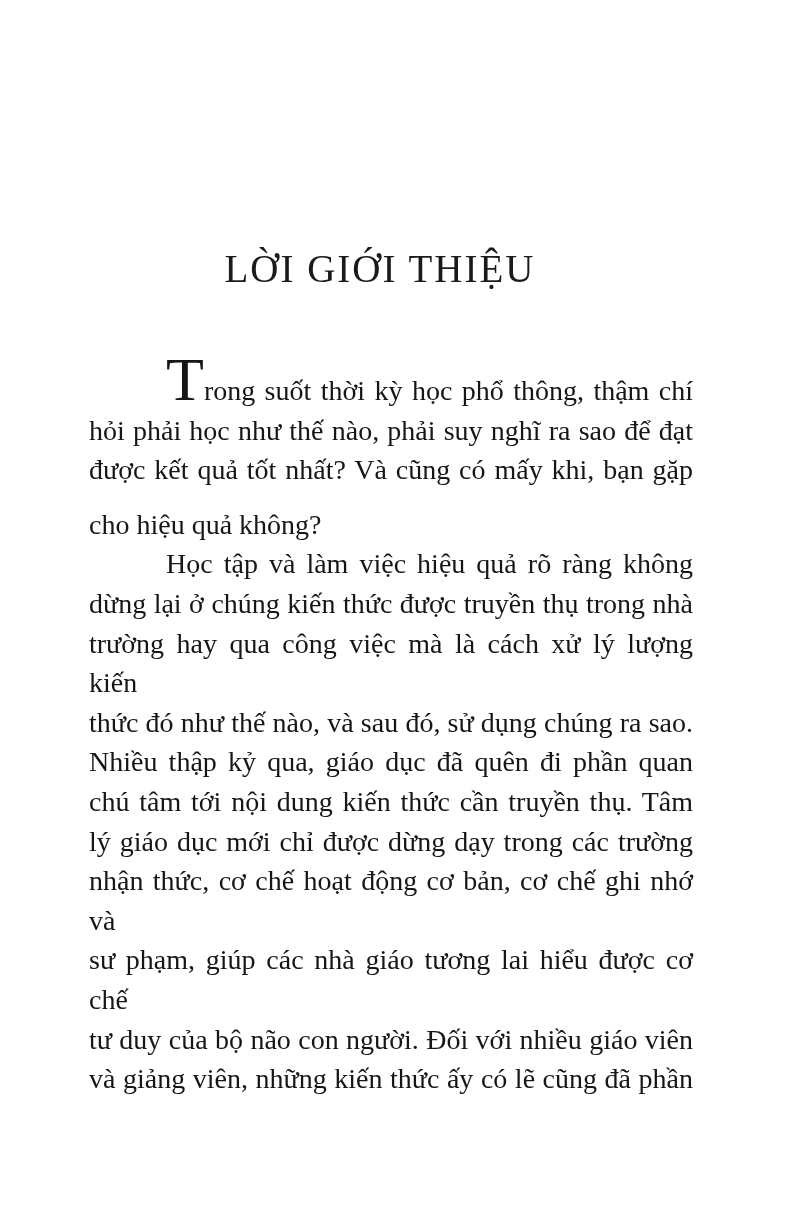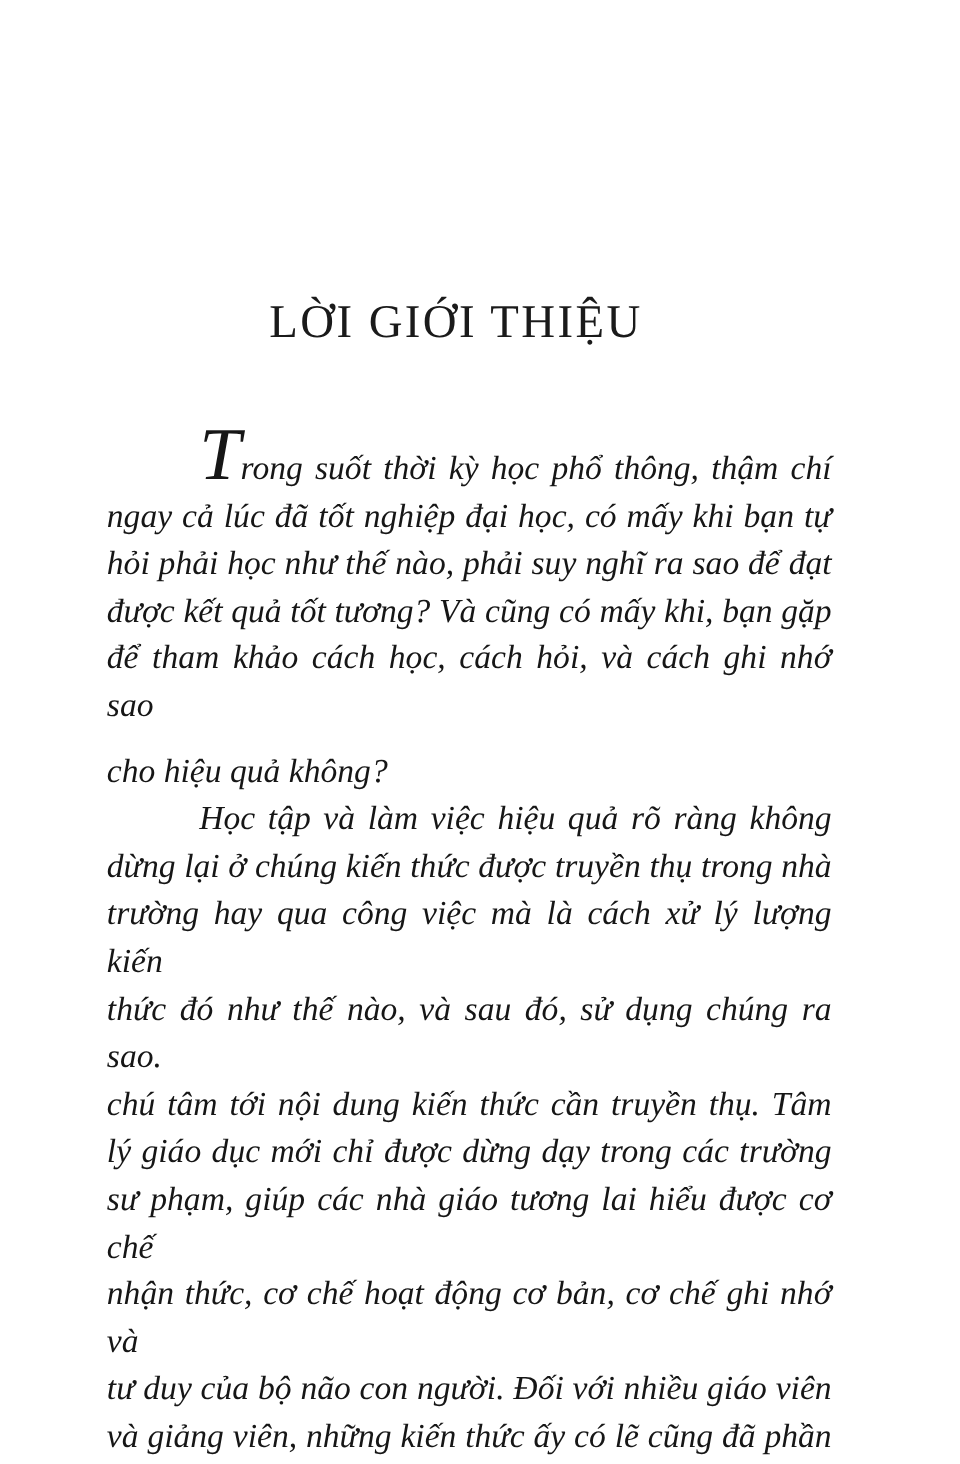--- a/index.html
+++ b/index.html
@@ -30,21 +30,20 @@
   .text-block {
     margin: 80px 107px 0 89px; 
     font-size: 28px;
     line-height: 39.6px;
   }
   .line {
     text-align: justify;
     text-align-last: justify;
     -moz-text-align-last: justify;
     white-space: normal;
-    font-style: italic;
   }
   .line.last {
     text-align-last: left;
     margin-top: 15px;
     -moz-text-align-last: left;
   }
   .line.indent {
     padding-left: 77px;
   }
   .initial {
@@ -56,31 +55,30 @@
 </head>
 <body>
 
 <div class="page">
 
   <h1 class="chapter-title">LỜI GIỚI THIỆU</h1>
 
   <div class="text-block">
 
     <div class="line indent"><span class="initial">T</span><span>rong suốt thời kỳ học phổ thông, thậm chí</span></div>
-    <div class="line">ngay cả lúc đã tốt nghiệp đại học, có mấy khi bạn tự</div>
     <div class="line">hỏi phải học như thế nào, phải suy nghĩ ra sao để đạt</div>
-    <div class="line">được kết quả tốt tương? Và cũng có mấy khi, bạn gặp</div>
-    <div class="line">để tham khảo cách học, cách hỏi, và cách ghi nhớ sao</div>
+    <div class="line">được kết quả tốt nhất? Và cũng có mấy khi, bạn gặp</div>
     <div class="line last">cho hiệu quả không?</div>
 
     <div class="line indent">Học tập và làm việc hiệu quả rõ ràng không</div>
     <div class="line">dừng lại ở chúng kiến thức được truyền thụ trong nhà</div>
     <div class="line">trường hay qua công việc mà là cách xử lý lượng kiến</div>
     <div class="line">thức đó như thế nào, và sau đó, sử dụng chúng ra sao.</div>
+    <div class="line">Nhiều thập kỷ qua, giáo dục đã quên đi phần quan</div>
     <div class="line">chú tâm tới nội dung kiến thức cần truyền thụ. Tâm</div>
     <div class="line">lý giáo dục mới chỉ được dừng dạy trong các trường</div>
+    <div class="line">nhận thức, cơ chế hoạt động cơ bản, cơ chế ghi nhớ và</div>
     <div class="line">sư phạm, giúp các nhà giáo tương lai hiểu được cơ chế</div>
-    <div class="line">nhận thức, cơ chế hoạt động cơ bản, cơ chế ghi nhớ và</div>
     <div class="line">tư duy của bộ não con người. Đối với nhiều giáo viên</div>
     <div class="line">và giảng viên, những kiến thức ấy có lẽ cũng đã phần</div>
 
   </div>
 </div>
 
 </body></html>

